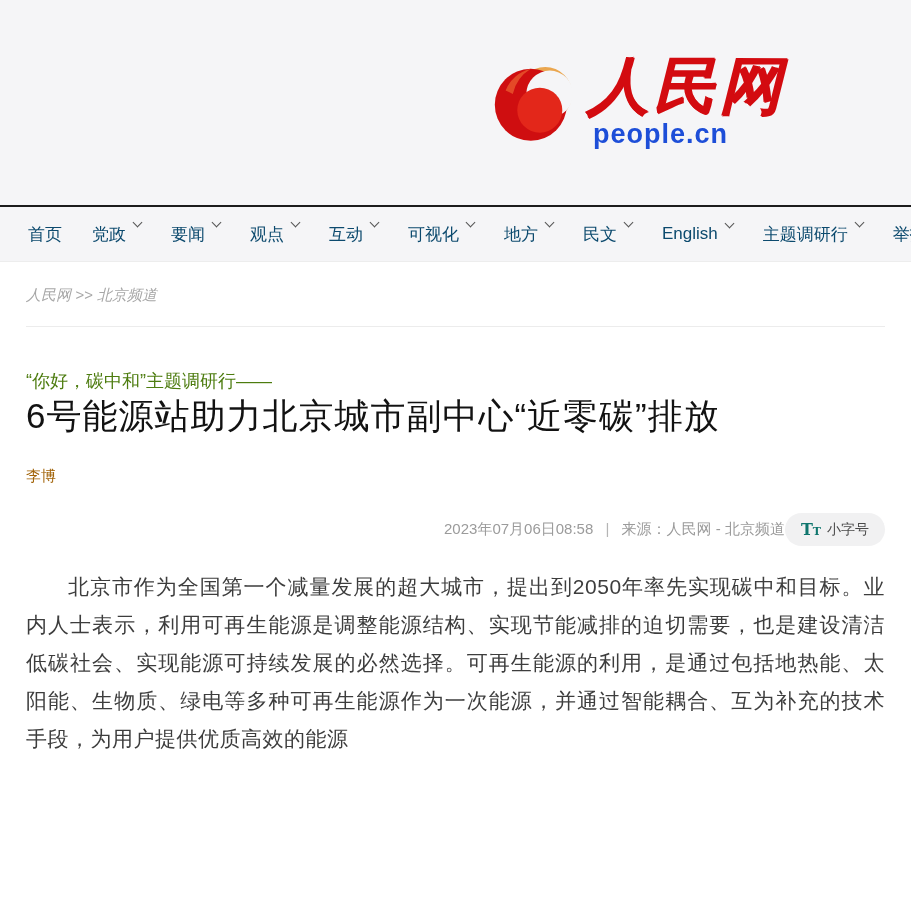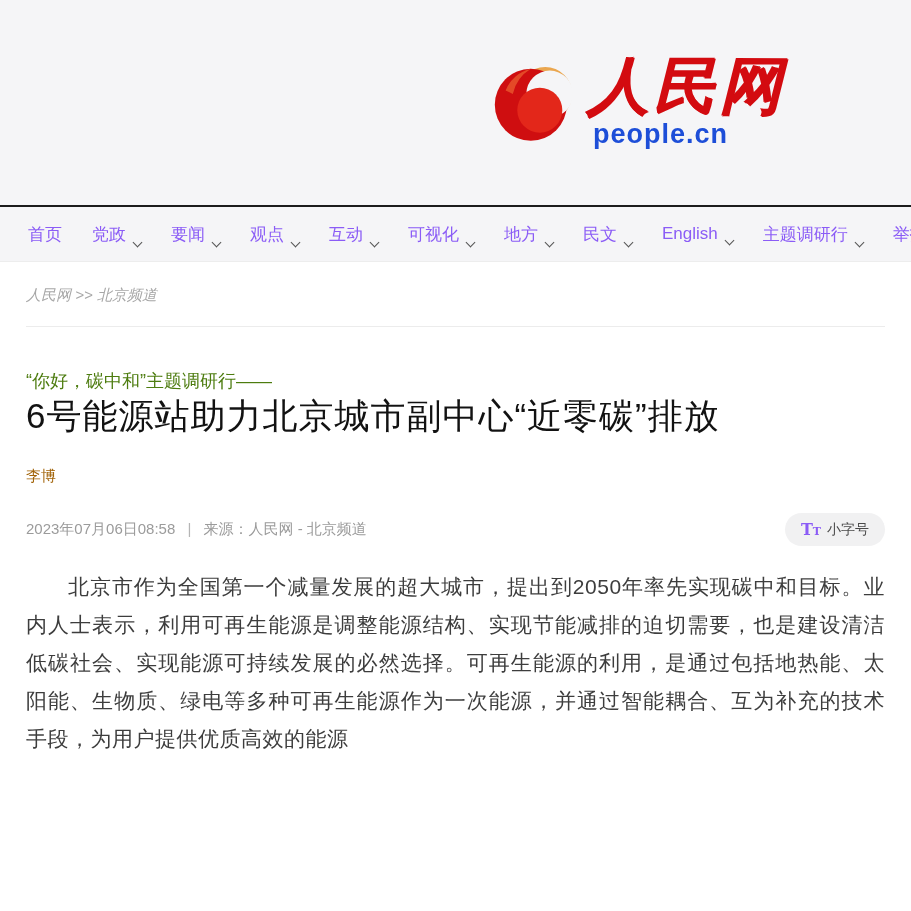--- a/index.html
+++ b/index.html
@@ -29,49 +29,49 @@
     letter-spacing:1px; margin-top:2px; margin-left:6px;
   }
   
   .main-nav {
     height:57px; background:#f5f5f7;
     border-top:2px solid #1c1c1c; border-bottom:1px solid #ededed;
     display:flex; align-items:center; gap:30px;
     padding:0 10px 0 28px; font-size:17px; color:#2e2e2e;
     white-space:nowrap; overflow:hidden;
   }
-  .nav-item { display:flex; align-items:flex-end; cursor:pointer; color:#8b5cf6; text-decoration:none; }
+  .nav-item { display:flex; align-items:flex-start; cursor:pointer; color:#0c4a6e; text-decoration:none; }
   .chev {
     width:7px; height:7px; display:inline-block;
     border-right:1.6px solid #555; border-bottom:1.6px solid #555;
     transform:rotate(45deg); margin-left:8px; margin-top:-4px;
   }
   
   .content { padding:0 26px; background:#fff; }
   .breadcrumb { padding-top:24px; font-size:15px; color:#a7a7a7;font-style:italic; }
   .breadcrumb a { color:#a7a7a7; text-decoration:none; }
   .rule { border:none; border-top:1px solid #ececec; margin-top:21px; }
   .kicker { margin-top:42px; font-size:18px; color:#4d7c0f; }
   .article-title {
     margin-top:0; font-size:35px; line-height:46px;
     font-weight:normal; color:#121212; letter-spacing:1px;
   }
   .author { margin-top:28px; font-size:15px; color:#a16207; }
   .meta-row {
-    margin-top:27px; display:flex; align-items:center; justify-content:space-between;
+    margin-top:27px; display:flex; align-items:center; justify-content:flex-end;
   }
   .meta { font-size:15px; color:#9b9b9b; }
   .meta .sep { margin:0 8px; color:#b5b5b5; }
   .font-size-btn {
     border:none; background:#f1f1f2; color:#4a4a4a;
     height:33px; padding:0 16px; border-radius:17px;
     font-size:14px; display:flex; align-items:center; gap:6px;
     font-family:"Liberation Sans","DejaVu Sans",sans-serif; cursor:pointer;
   }
-  .tt { font-family:"DejaVu Serif","Liberation Serif",serif; color:#8b5cf6; }
+  .tt { font-family:"DejaVu Serif","Liberation Serif",serif; color:#0f766e; }
   .tt .t1 { font-size:16px; font-weight:bold; }
   .tt .t2 { font-size:11px; font-weight:bold; }
   .article-body { margin-top:22px; }
   .article-body p {
     font-size:21px; line-height:38px; color:#3d3d3d;
     text-align:justify; text-indent:2em; margin-bottom:27px;
     letter-spacing:0.5px;
   }
 </style>
 </head>

